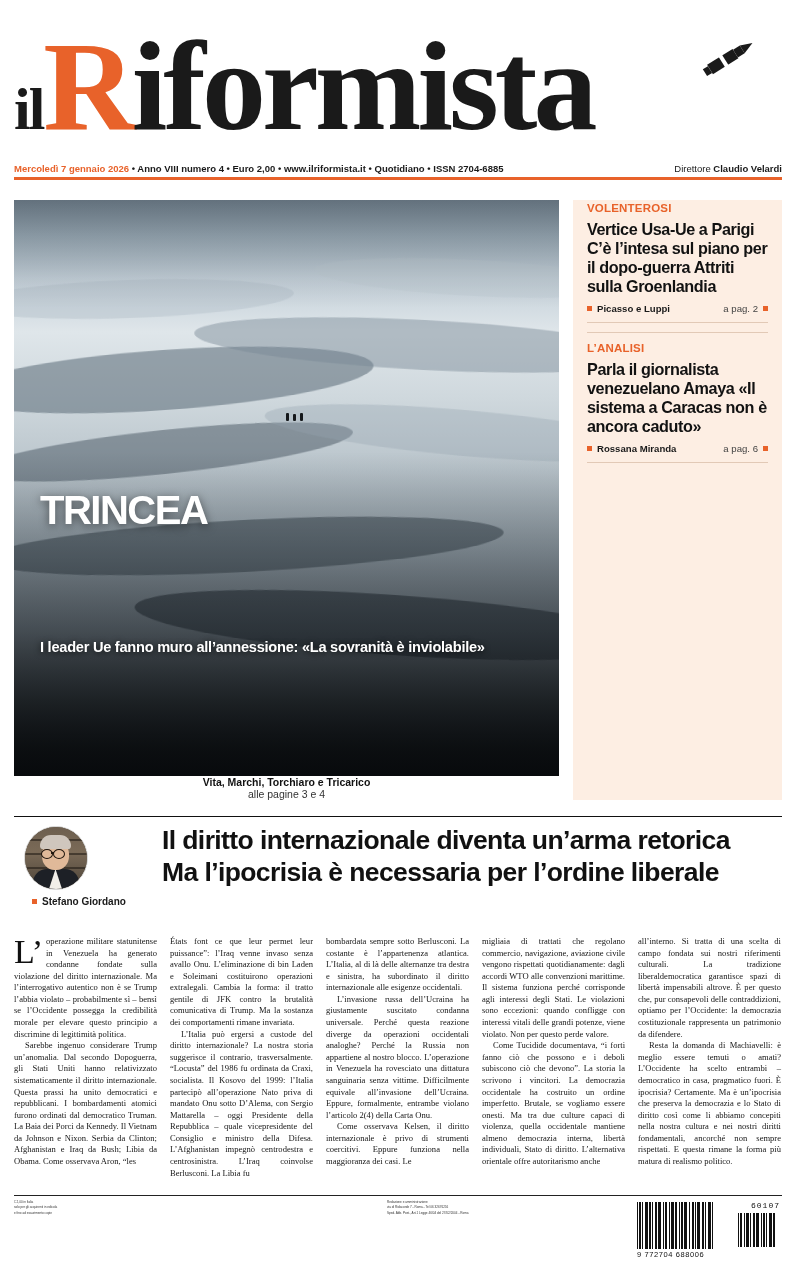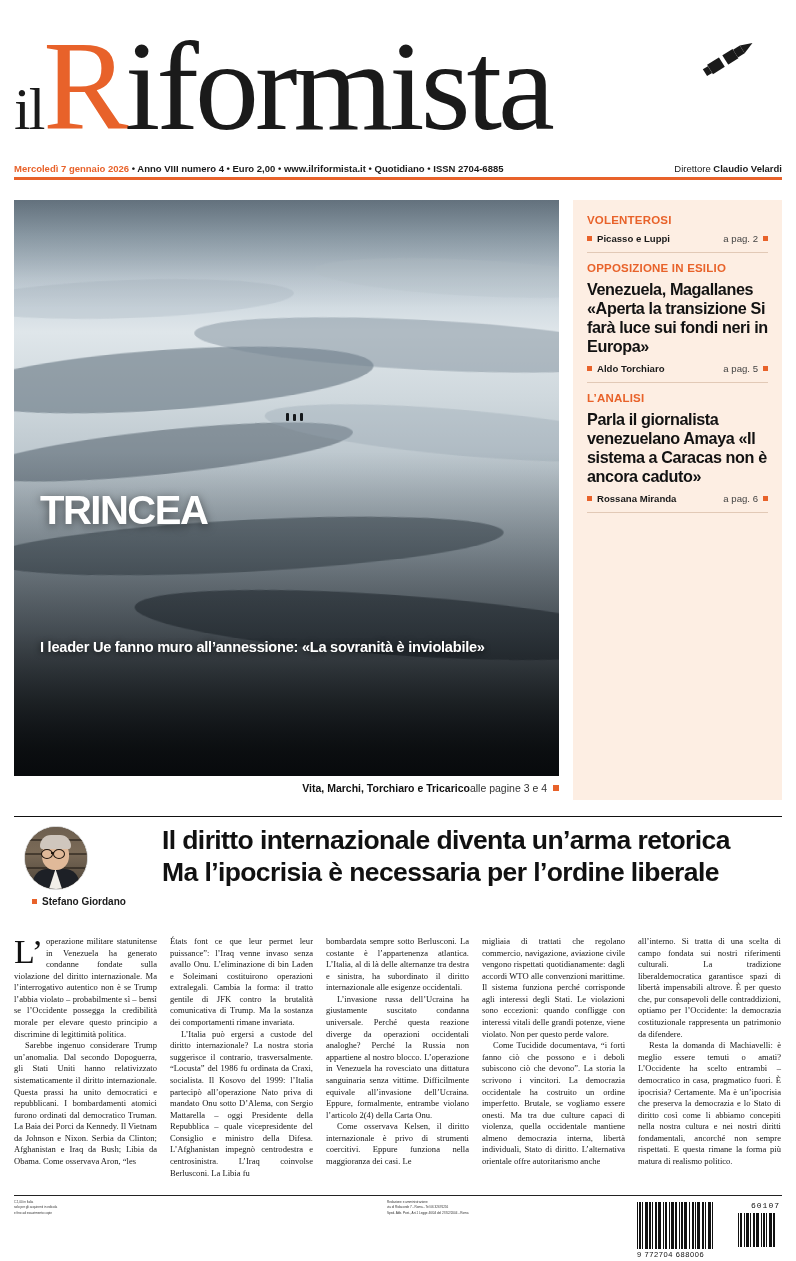--- a/index.html
+++ b/index.html
@@ -10,21 +10,21 @@
     color:#111;
     overflow:hidden;
   }
   .page{position:relative;width:796px;height:1261px;}
 
   
   .masthead{position:relative;height:145px;}
   .logo{
     position:absolute;left:14px;top:22px;
     font-family:"Liberation Serif", serif;
-    font-weight:normal;
+    font-weight:bold;
     letter-spacing:-4px;
     line-height:1;
     white-space:nowrap;
   }
   .logo .il{font-size:60px;color:#1a1a1a;letter-spacing:-2px;}
   .logo .r{font-size:128px;color:#e8622a;}
   .logo .rest{font-size:128px;color:#1a1a1a;}
   .pen{
     position:absolute;left:700px;top:34px;width:60px;height:52px;
   }
@@ -77,21 +77,21 @@
   }
   .subhead{
     position:absolute;left:26px;top:437px;width:508px;color:#fff;
     font-size:14.6px;font-weight:bold;line-height:1.42;
     letter-spacing:-.25px;
     text-shadow:0 1px 6px rgba(0,0,0,.8);
   }
   .photocred{
     position:absolute;left:0;top:576px;width:545px;height:24px;
     background:#fff;display:flex;align-items:center;justify-content:flex-end;
-    font-size:10.5px;color:#333;
+    font-size:10.5px;color:#333;flex-direction:column;
   }
   .photocred b{color:#111;}
   .photocred .sq{display:inline-block;width:6px;height:6px;background:#e8622a;margin-left:6px;}
 
   
   .sidebar{
     position:absolute;left:559px;top:0;width:209px;height:600px;
     background:#fdeee3;
     padding:0 14px;box-sizing:border-box;
   }
@@ -236,37 +236,30 @@
       </div>
       <div class="photocred">
         <b>Vita, Marchi, Torchiaro e Tricarico</b>
           <span> alle pagine 3 e 4</span>
           <span class="sq"></span>
       </div>
     </div>
 
     <div class="sidebar">
 
-      <div class="sbitem" style="padding-top:14px;">
+      <div class="sbitem" style="padding-top:2px;">
         <div class="kicker">VOLENTEROSI</div>
+        <div class="sbtitle">Vertice Usa-Ue a Parigi C’è l’intesa sul piano per il dopo-guerra Attriti sulla Groenlandia</div>
         <div class="byline">
           <span class="nm"><span class="sq"></span><span>Picasso e Luppi</span></span>
           <span class="pg"><span>a pag. 2</span><span class="sqr"></span></span>
         </div>
       </div>
       <hr class="sbrule">
 
-      <div class="sbitem">
-        <div class="kicker">OPPOSIZIONE IN ESILIO</div>
-        <div class="sbtitle">Venezuela, Magallanes «Aperta la transizione Si farà luce sui fondi neri in Europa»</div>
-        <div class="byline">
-          <span class="nm"><span class="sq"></span><span>Aldo Torchiaro</span></span>
-          <span class="pg"><span>a pag. 5</span><span class="sqr"></span></span>
-        </div>
-      </div>
       <hr class="sbrule">
 
       <div class="sbitem">
         <div class="kicker">L’ANALISI</div>
         <div class="sbtitle">Parla il giornalista venezuelano Amaya «Il sistema a Caracas non è ancora caduto»</div>
         <div class="byline">
           <span class="nm"><span class="sq"></span><span>Rossana Miranda</span></span>
           <span class="pg"><span>a pag. 6</span><span class="sqr"></span></span>
         </div>
       </div>

